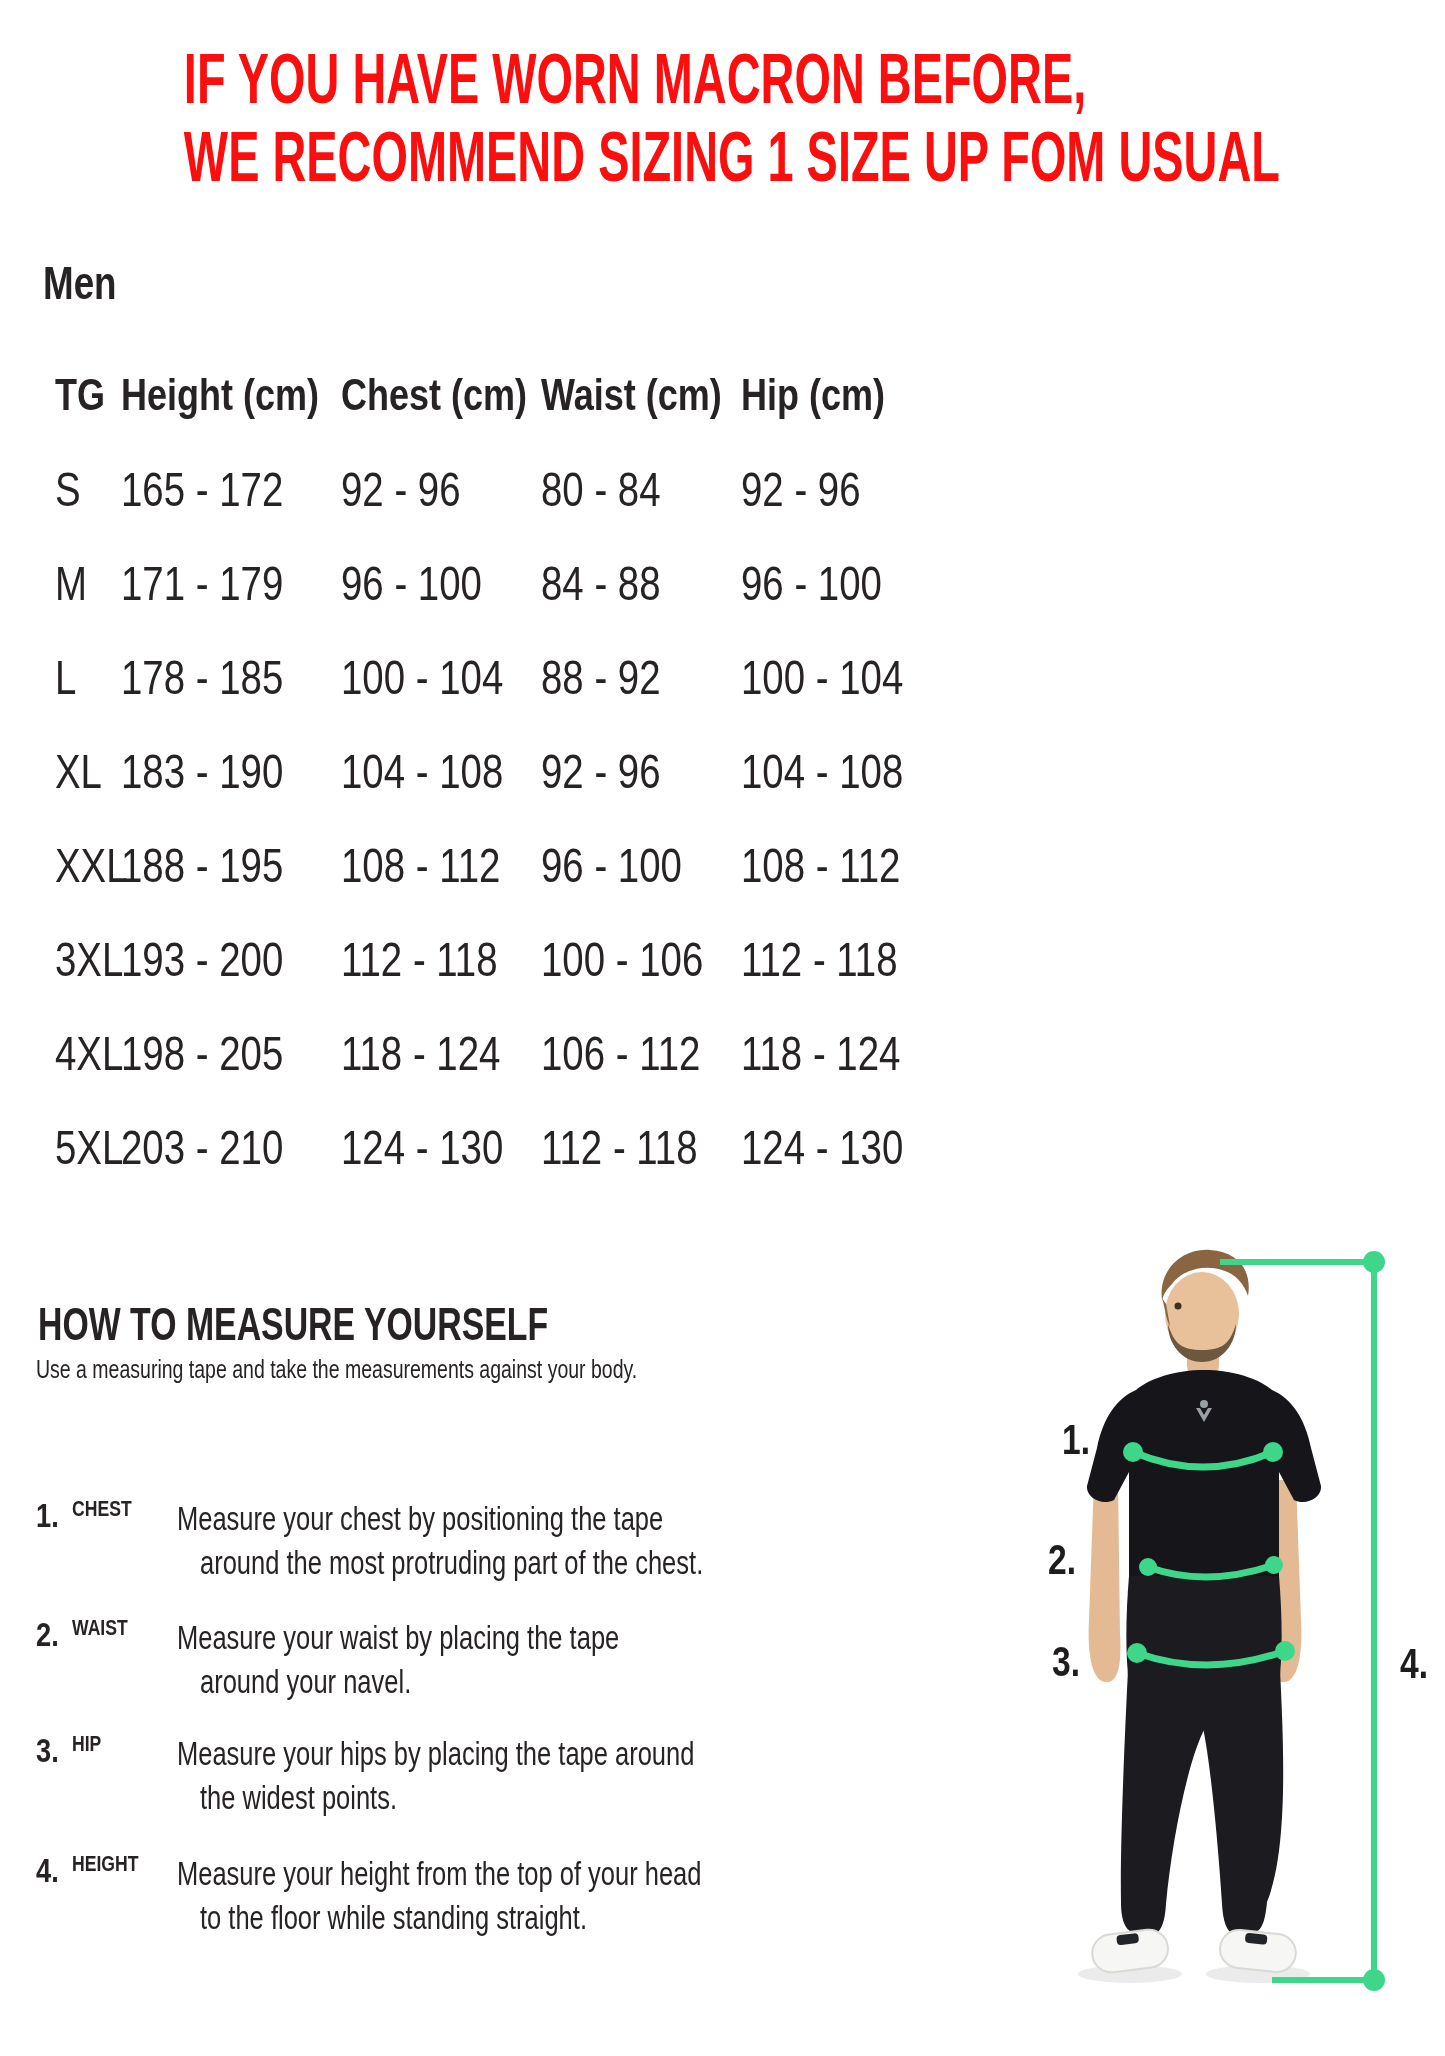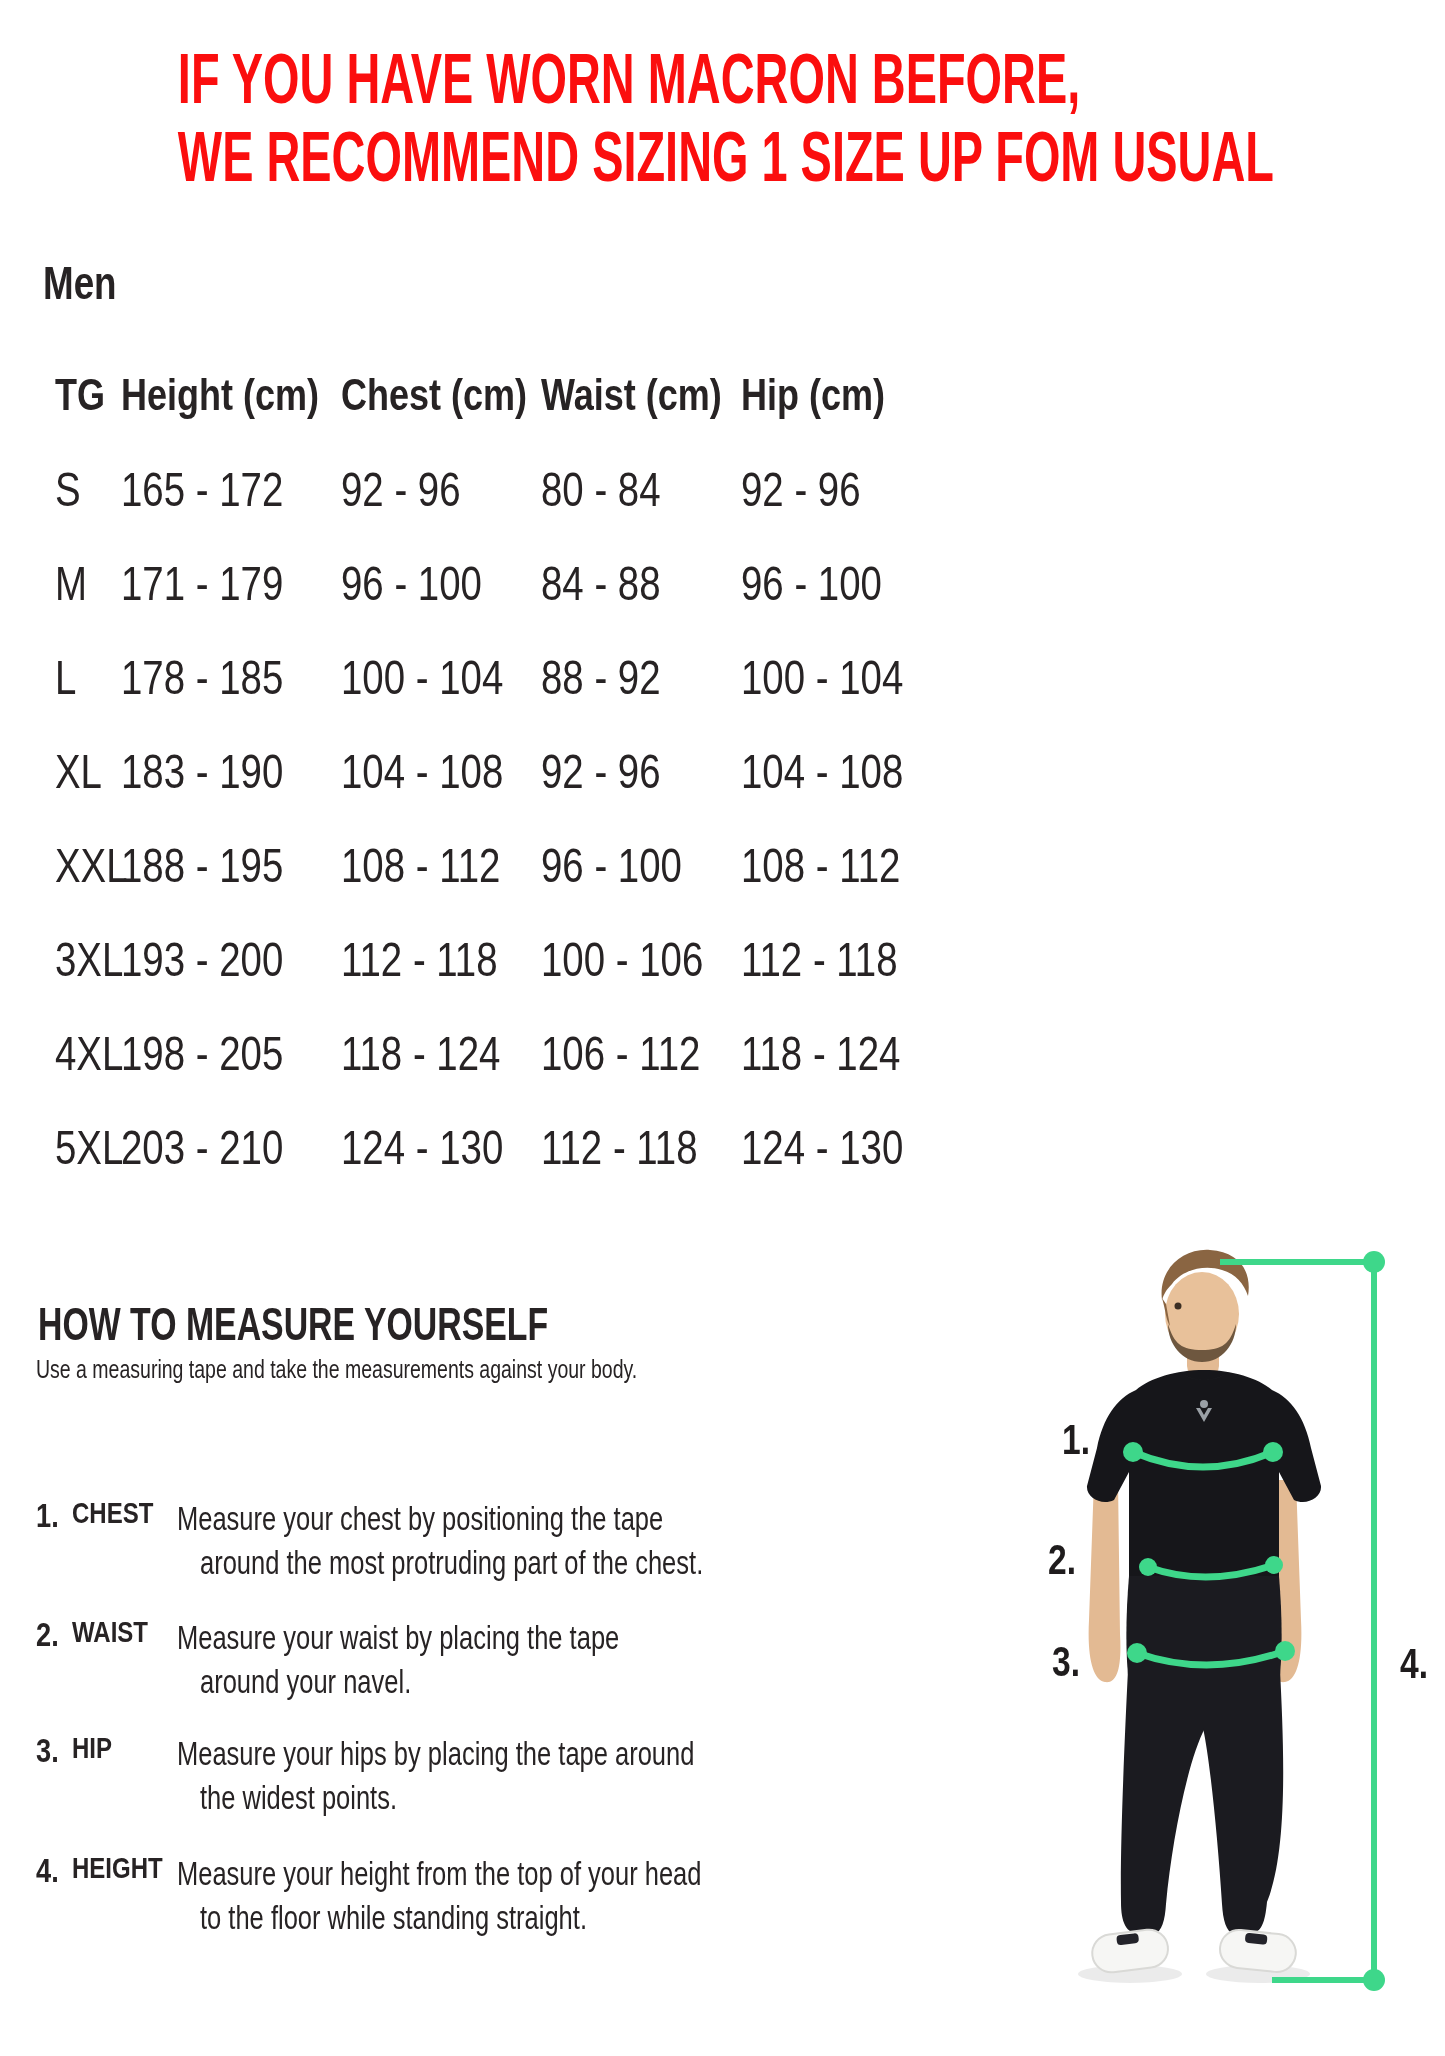--- a/index.html
+++ b/index.html
@@ -8,38 +8,38 @@
     font-family:"Liberation Sans",sans-serif;color:#272324;overflow:hidden;
   }
   
   .cx{display:inline-block;transform:scaleX(0.80);transform-origin:0 50%;white-space:nowrap;}
   .cx72{display:inline-block;transform:scaleX(0.72);transform-origin:0 50%;white-space:nowrap;}
   .cx75{display:inline-block;transform:scaleX(0.75);transform-origin:0 50%;white-space:nowrap;}
   .cxc{display:block;transform:scaleX(0.67);transform-origin:50% 50%;white-space:nowrap;}
 
   .notice{
     position:absolute;left:0;top:40px;width:1078px;text-align:center;
-    color:#fb0e0e;font-weight:700;font-size:70px;line-height:78px;letter-spacing:0px;
+    color:#fb0e0e;font-weight:700;font-size:70px;line-height:78px;letter-spacing:0px;padding-left:6px;
   }
   .gender{position:absolute;left:43px;top:256px;font-size:46px;font-weight:700;}
 
   .size-table{
     position:absolute;left:55px;top:348px;
     display:grid;grid-template-columns:66px 220px 200px 200px 166px;
     grid-auto-rows:94px;align-items:center;
   }
   .size-table .hdr{height:77px;display:flex;align-items:center;font-weight:700;font-size:45px;}
   .size-table .cell{font-size:48px;font-weight:400;}
 
   .howto-title{position:absolute;left:38px;top:1296px;font-size:47px;font-weight:700;}
   .howto-intro{position:absolute;left:36px;top:1354px;font-size:26px;font-weight:400;}
 
   .step{position:absolute;left:0;width:760px;height:100px;}
   .step .num{position:absolute;left:36px;top:0;font-size:34px;font-weight:700;}
-  .step .lbl{position:absolute;left:72px;top:0;font-size:30px;font-weight:700;}
+  .step .lbl{position:absolute;left:72px;top:0;font-size:22px;font-weight:700;}
   .step .l1{position:absolute;left:177px;top:0;font-size:34px;line-height:44px;}
   .step .l2{position:absolute;left:200px;top:44px;font-size:34px;line-height:44px;}
 
   .figure-wrap{position:absolute;left:990px;top:1240px;width:455px;height:780px;}
   .marker{position:absolute;font-size:42px;font-weight:700;color:#1f1c1d;}
   #marker-1{left:1062px;top:1416px;}
   #marker-2{left:1048px;top:1536px;}
   #marker-3{left:1052px;top:1638px;}
   #marker-4{left:1400px;top:1640px;}
 </style>

